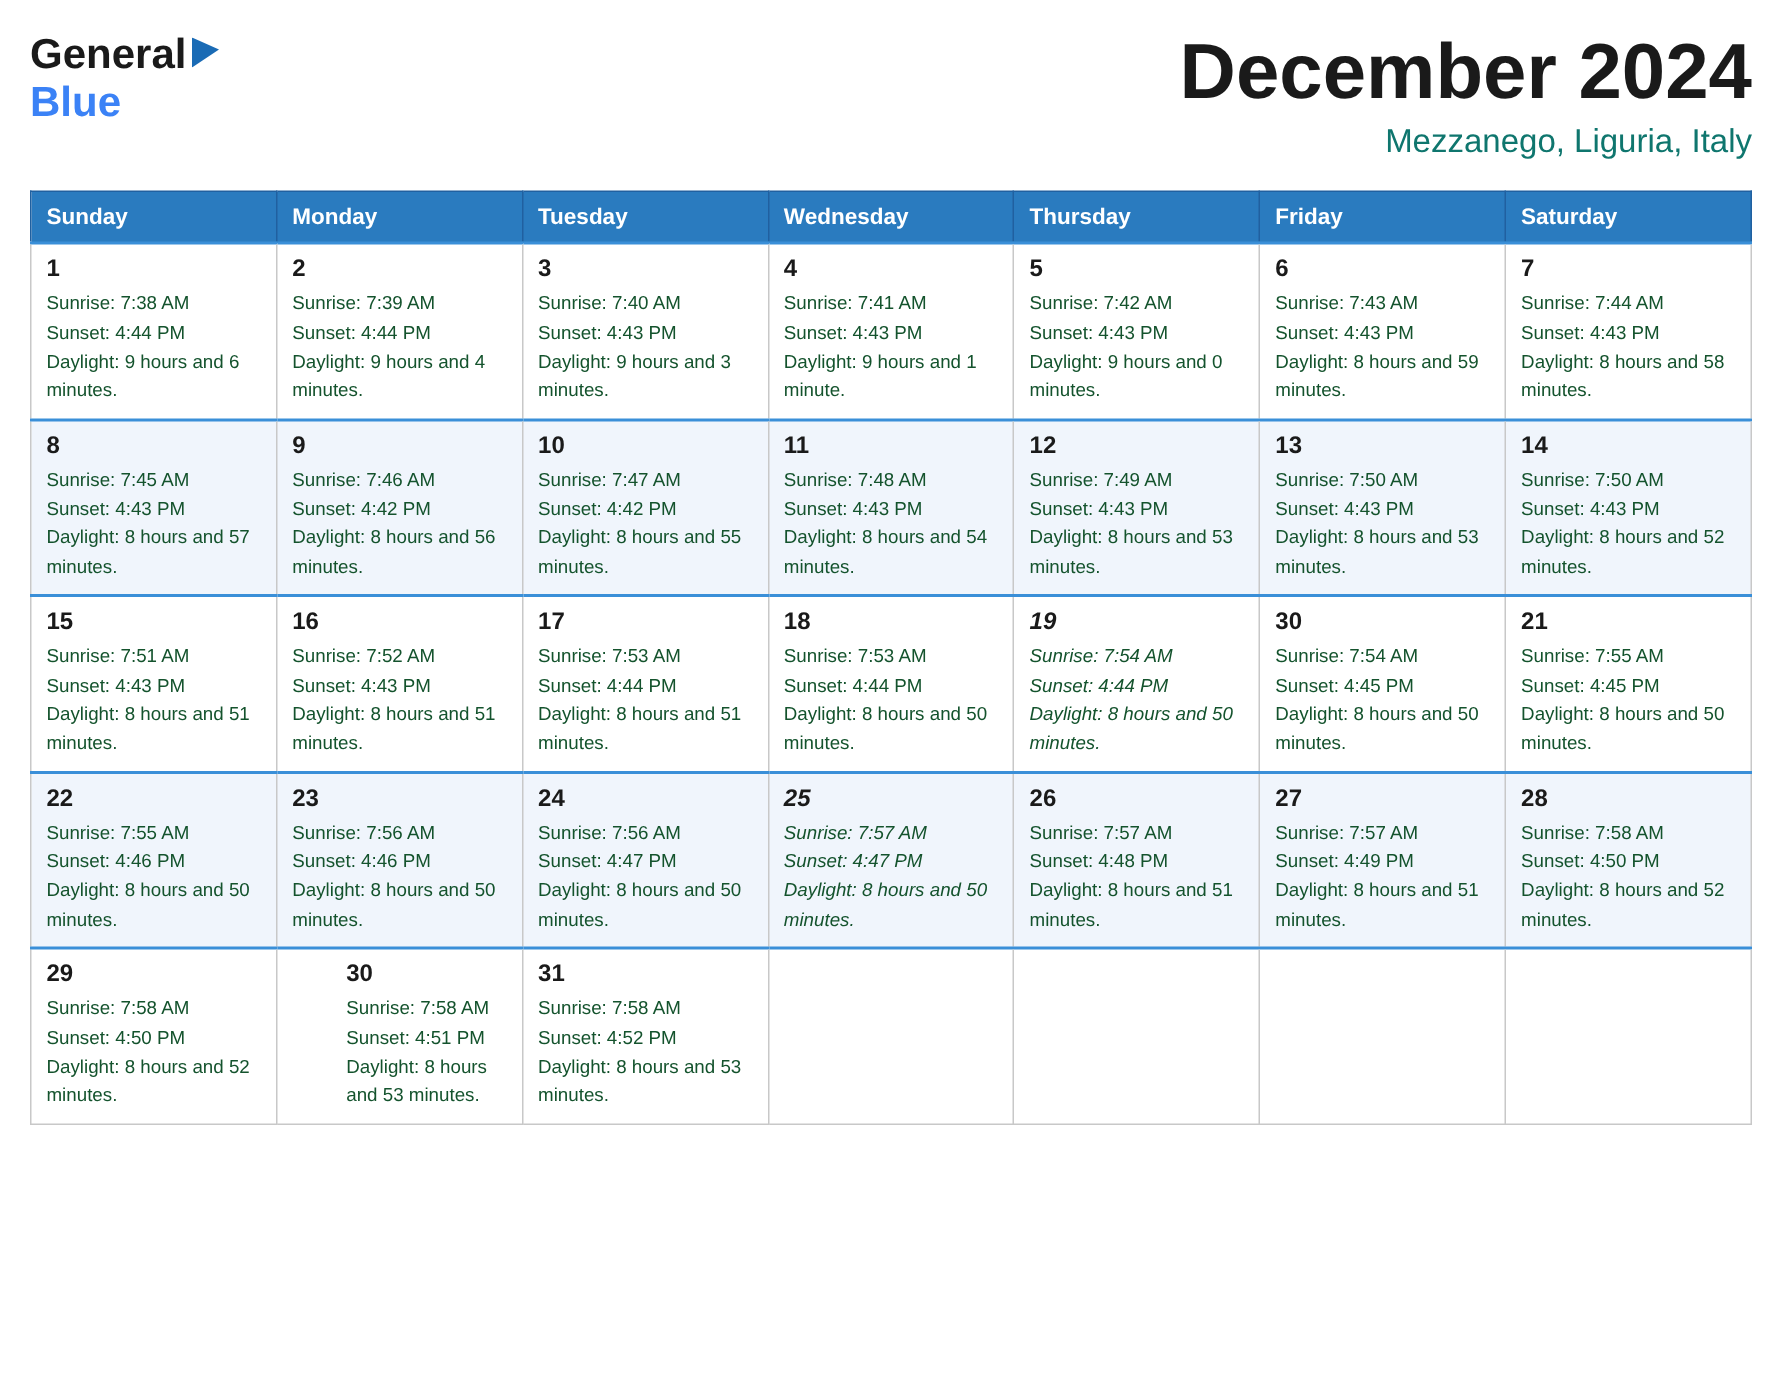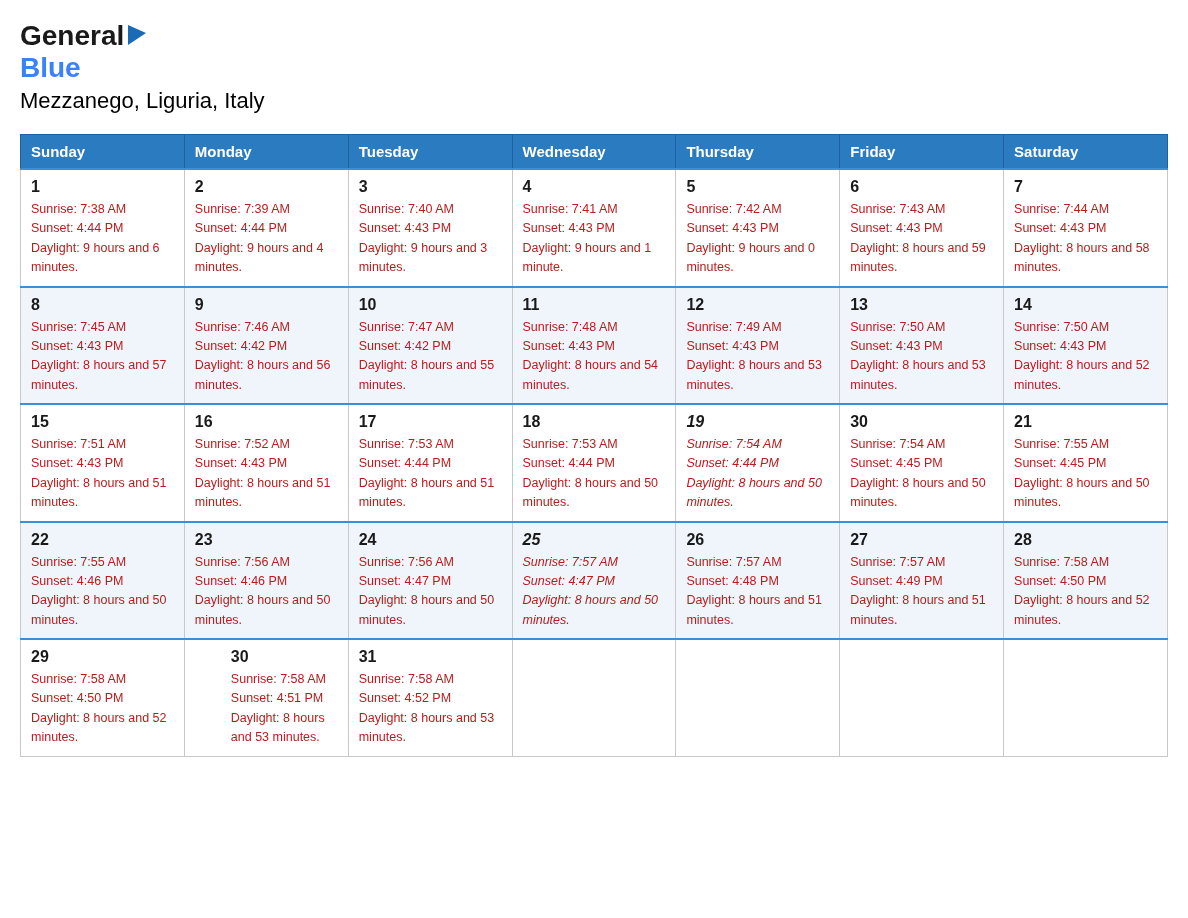--- a/index.html
+++ b/index.html
@@ -8,21 +8,20 @@
       background: #fff;
       padding: 20px;
       width: 1188px;
       min-height: 918px;
     }
     .header {
       display: flex;
       justify-content: space-between;
       align-items: flex-start;
       margin-bottom: 20px;
-      flex-direction: column;
     }
     .logo {
       display: flex;
       flex-direction: column;
       align-items: flex-start;
     }
     .logo-row {
       display: flex;
       align-items: center;
     }
@@ -30,21 +29,21 @@
       text-align: right;
     }
     .month-title {
       font-size: 52px;
       font-weight: bold;
       color: #1a1a1a;
       line-height: 1.1;
     }
     .location {
       font-size: 22px;
-      color: #000000;
+      color: #0f766e;
       margin-top: 4px;
     }
     .calendar-table {
       width: 100%;
       border-collapse: collapse;
       border: 1px solid #b0b0b0;
     }
     .calendar-table thead tr th {
       background-color: #2a7bbf;
       color: #fff;
@@ -70,21 +69,21 @@
       background-color: #f5f9ff;
     }
     .day-number {
       font-size: 16px;
       font-weight: bold;
       color: #1a1a1a;
       margin-bottom: 4px;
     }
     .day-info {
       font-size: 12.5px;
-      color: #b91c1c;
+      color: #14532d;
       line-height: 1.55;
     }
     .empty-cell {
       background-color: #fff !important;
     }
     
     .calendar-table tbody tr td {
       border-top: 2px solid #3a8fd8;
     }
     .calendar-table tbody tr td:not(:first-child) {
@@ -106,20 +105,21 @@
         <svg width="18" height="20" viewBox="0 0 18 20">
           <polygon points="0,0 18,8 0,20" fill="#1a6bb5"></polygon>
         </svg>
       </span>
     </div>
     <div>
       <span style="font-size:28px;font-weight:bold;color:#3b82f6;">Blue</span>
     </div>
   </div>
   <div class="title-block">
+    <div class="month-title">December 2024</div>
     <div class="location">Mezzanego, Liguria, Italy</div>
   </div>
 </div>
 
 <table class="calendar-table">
   <thead>
     <tr>
     <th>Sunday</th>
         <th>Monday</th>
         <th>Tuesday</th>

